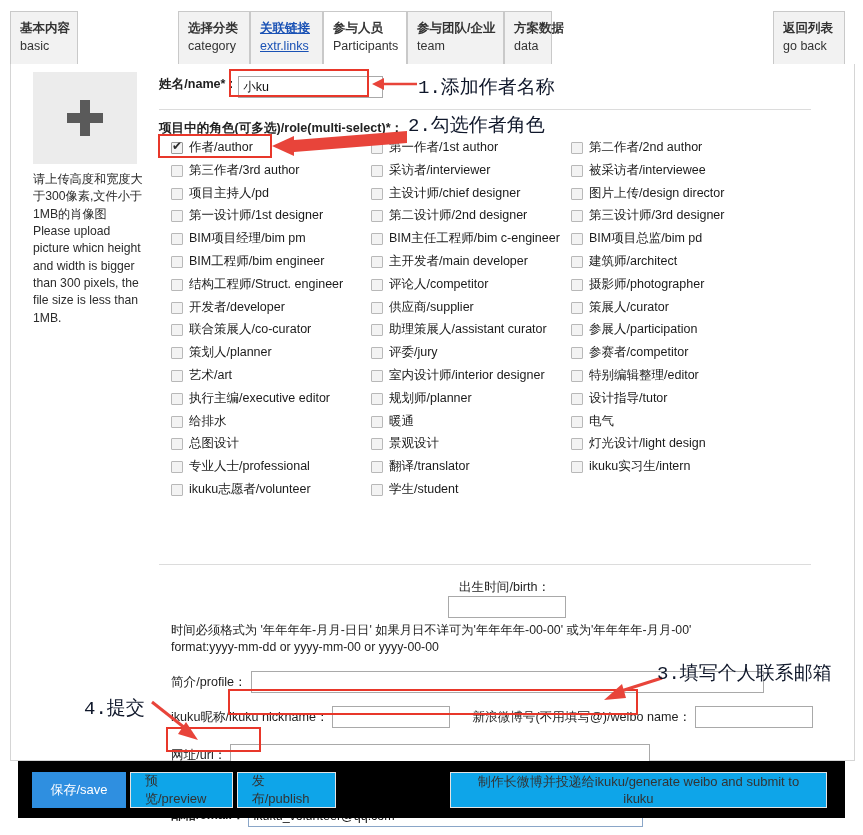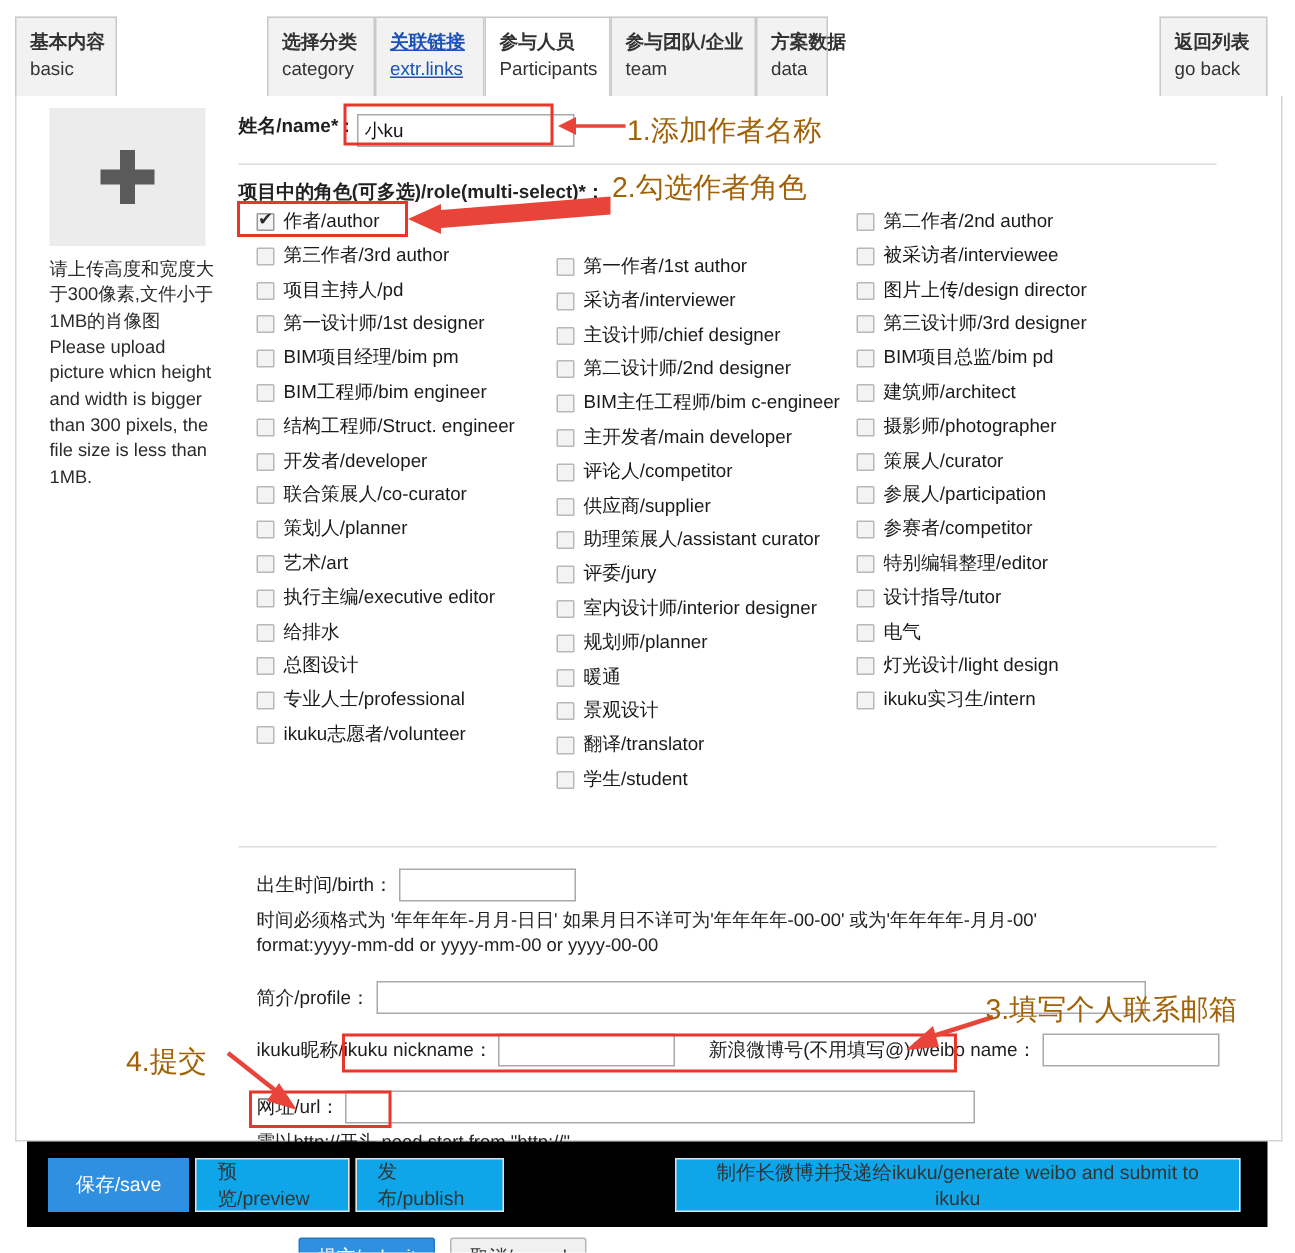--- a/index.html
+++ b/index.html
@@ -90,21 +90,21 @@
 
   .role-head { position: absolute; left: 0; top: 56px; font-weight: bold; font-size: 12.6px; }
 
   .roles { position: absolute; left: 0; top: 75px; width: 660px; }
   .role-row { position: relative; height: 22.8px; }
   .role {
     position: absolute; top: 0; display: flex; align-items: flex-start;
     font-size: 12.5px; color: #1a1a1a; white-space: nowrap; cursor: pointer;
   }
   .role.c0 { left: 12px; text-align: center; }
-  .role.c1 { left: 212px; margin-top: 30px; }
+  .role.c1 { left: 212px; }
   .role.c2 { left: 412px; }
   .cb {
     width: 12px; height: 12px; border: 1px solid #b8b8b8; background: #f3f3f3;
     margin-right: 6px; margin-top: 3px; flex: 0 0 auto; border-radius: 1px;
     position: relative;
   }
   .cb.checked { background: #f3f3f3; border-color: #9a9a9a; }
   .cb.checked::after {
     content: "\2714"; position: absolute; left: 0px; top: -4px;
     font-size: 12px; color: #2a2a2a; line-height: 14px;
@@ -132,22 +132,22 @@
     height: 36px; min-width: 94px; background: #0ea5e9; color: #333;
     display: flex; align-items: center; justify-content: center;
     font-size: 13px; margin-right: 4px; cursor: pointer; padding: 0 14px;
     border: 1px solid #e3e3e3;
   }
   .tb-btn.blue { background: #2f8fe0; color: #fff; border-color: #2f8fe0; }
   .tb-btn.wide { min-width: 360px; margin-left: 110px; text-align: center; }
 
   
   .ann {
-    position: absolute; color: #a16207; font-size: 19px;
-    font-family: Liberation Sans, sans-serif; white-space: nowrap;
+    position: absolute; color: #0f172a; font-size: 19px;
+    font-family: Liberation Mono, monospace; white-space: nowrap;
   }
   .redbox {
     position: absolute; border: 2px solid #e8372a; pointer-events: none;
   }
   .arrow-svg { position: absolute; pointer-events: none; }
 </style>
 </head>
 <body>
 
 <div class="page">
@@ -424,21 +424,21 @@
               <span class="cb"></span>
               <span>学生/student</span>
             </div>
           </div>
         </div>
 
       <div class="hr" style="top:500px;"></div>
 
       <div class="lower">
 
-        <div class="fld" style="margin-left:12px;">
+        <div class="fld" style="margin-left:1px;flex-direction:column;">
           <span class="lbl">出生时间/birth：</span>
           <input class="txt" style="width: 118px; margin-left: 4px;" type="text" value="">
         </div>
         <div class="hint" style="margin-left:12px;margin-top:4px;">时间必须格式为 '年年年年-月月-日日' 如果月日不详可为'年年年年-00-00' 或为'年年年年-月月-00'</div>
         <div class="hint" style="margin-left:12px;">format:yyyy-mm-dd or yyyy-mm-00 or yyyy-00-00</div>
 
         <div class="fld" style="margin-left:12px;margin-top:16px;">
           <span class="lbl">简介/profile：</span>
           <input class="txt" style="width: 513px; margin-left: 4px;" type="text" value="">
         </div>

